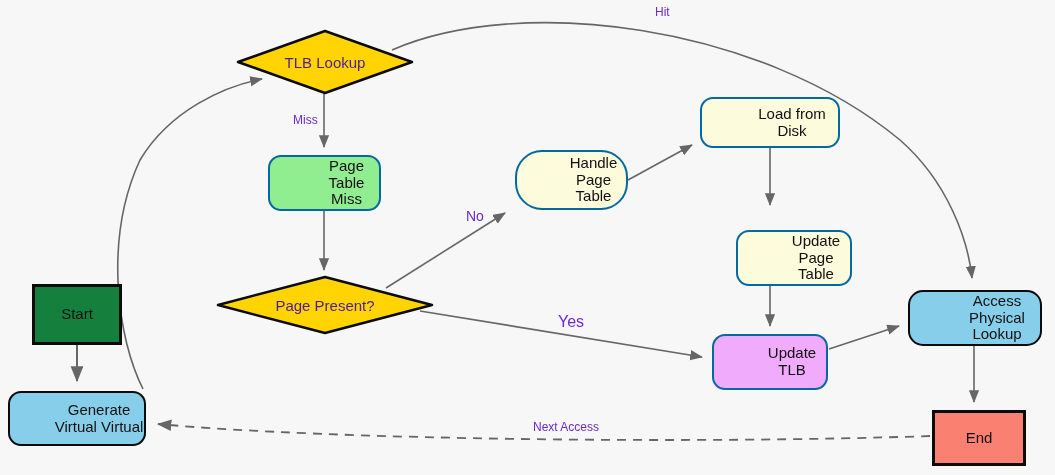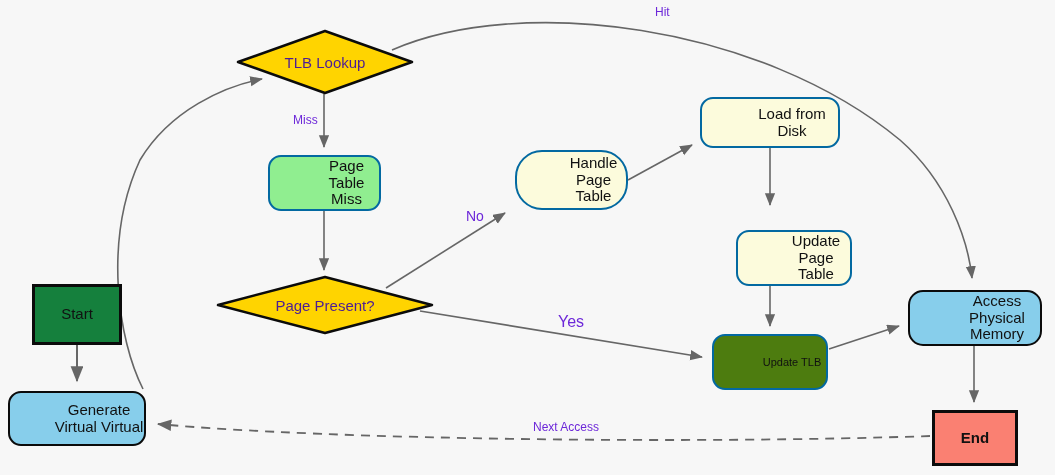--- a/index.html
+++ b/index.html
@@ -130,32 +130,32 @@
     <span>Load from Disk</span>
   </div>
 
   <div class="node round" style="left:736px;top:213px;width:116px;height:56px;background:#fcfbdc;font-size:15px;margin-top:17px;">
     <div>
       <span>Update</span>
       <span>Page Table</span>
     </div>
   </div>
 
-  <div class="node round" style="left:712px;top:334px;width:116px;height:56px;background:#4d7c0f;font-size:11px;">
+  <div class="node round" style="left:712px;top:334px;width:116px;height:56px;background:#f0abfc;font-size:15px;">
     <span>Update TLB</span>
   </div>
 
   <div class="node round blue" style="left:908px;top:290px;width:134px;height:56px;background:#87ceeb;font-size:15px;border-radius:15px;">
     <div>
       <span>Access Physical</span>
-      <span>Memory</span>
+      <span>Lookup</span>
     </div>
   </div>
 
-  <div class="node rect" style="left:932px;top:410px;width:86px;height:56px;background:#fa8072;font-size:15px;font-weight:bold;">
+  <div class="node rect" style="left:932px;top:410px;width:94px;height:56px;background:#fa8072;font-size:15px;">
     <span>End</span>
   </div>
 
   <div class="edge-label" style="left:655px;top:5px;font-size:12px;">Hit</div>
 
   <div class="edge-label" style="left:293px;top:113px;font-size:12px;">Miss</div>
 
   <div class="edge-label" style="left:466px;top:208px;font-size:14px;">No</div>
 
   <div class="edge-label" style="left:558px;top:313px;font-size:16px;">Yes</div>

